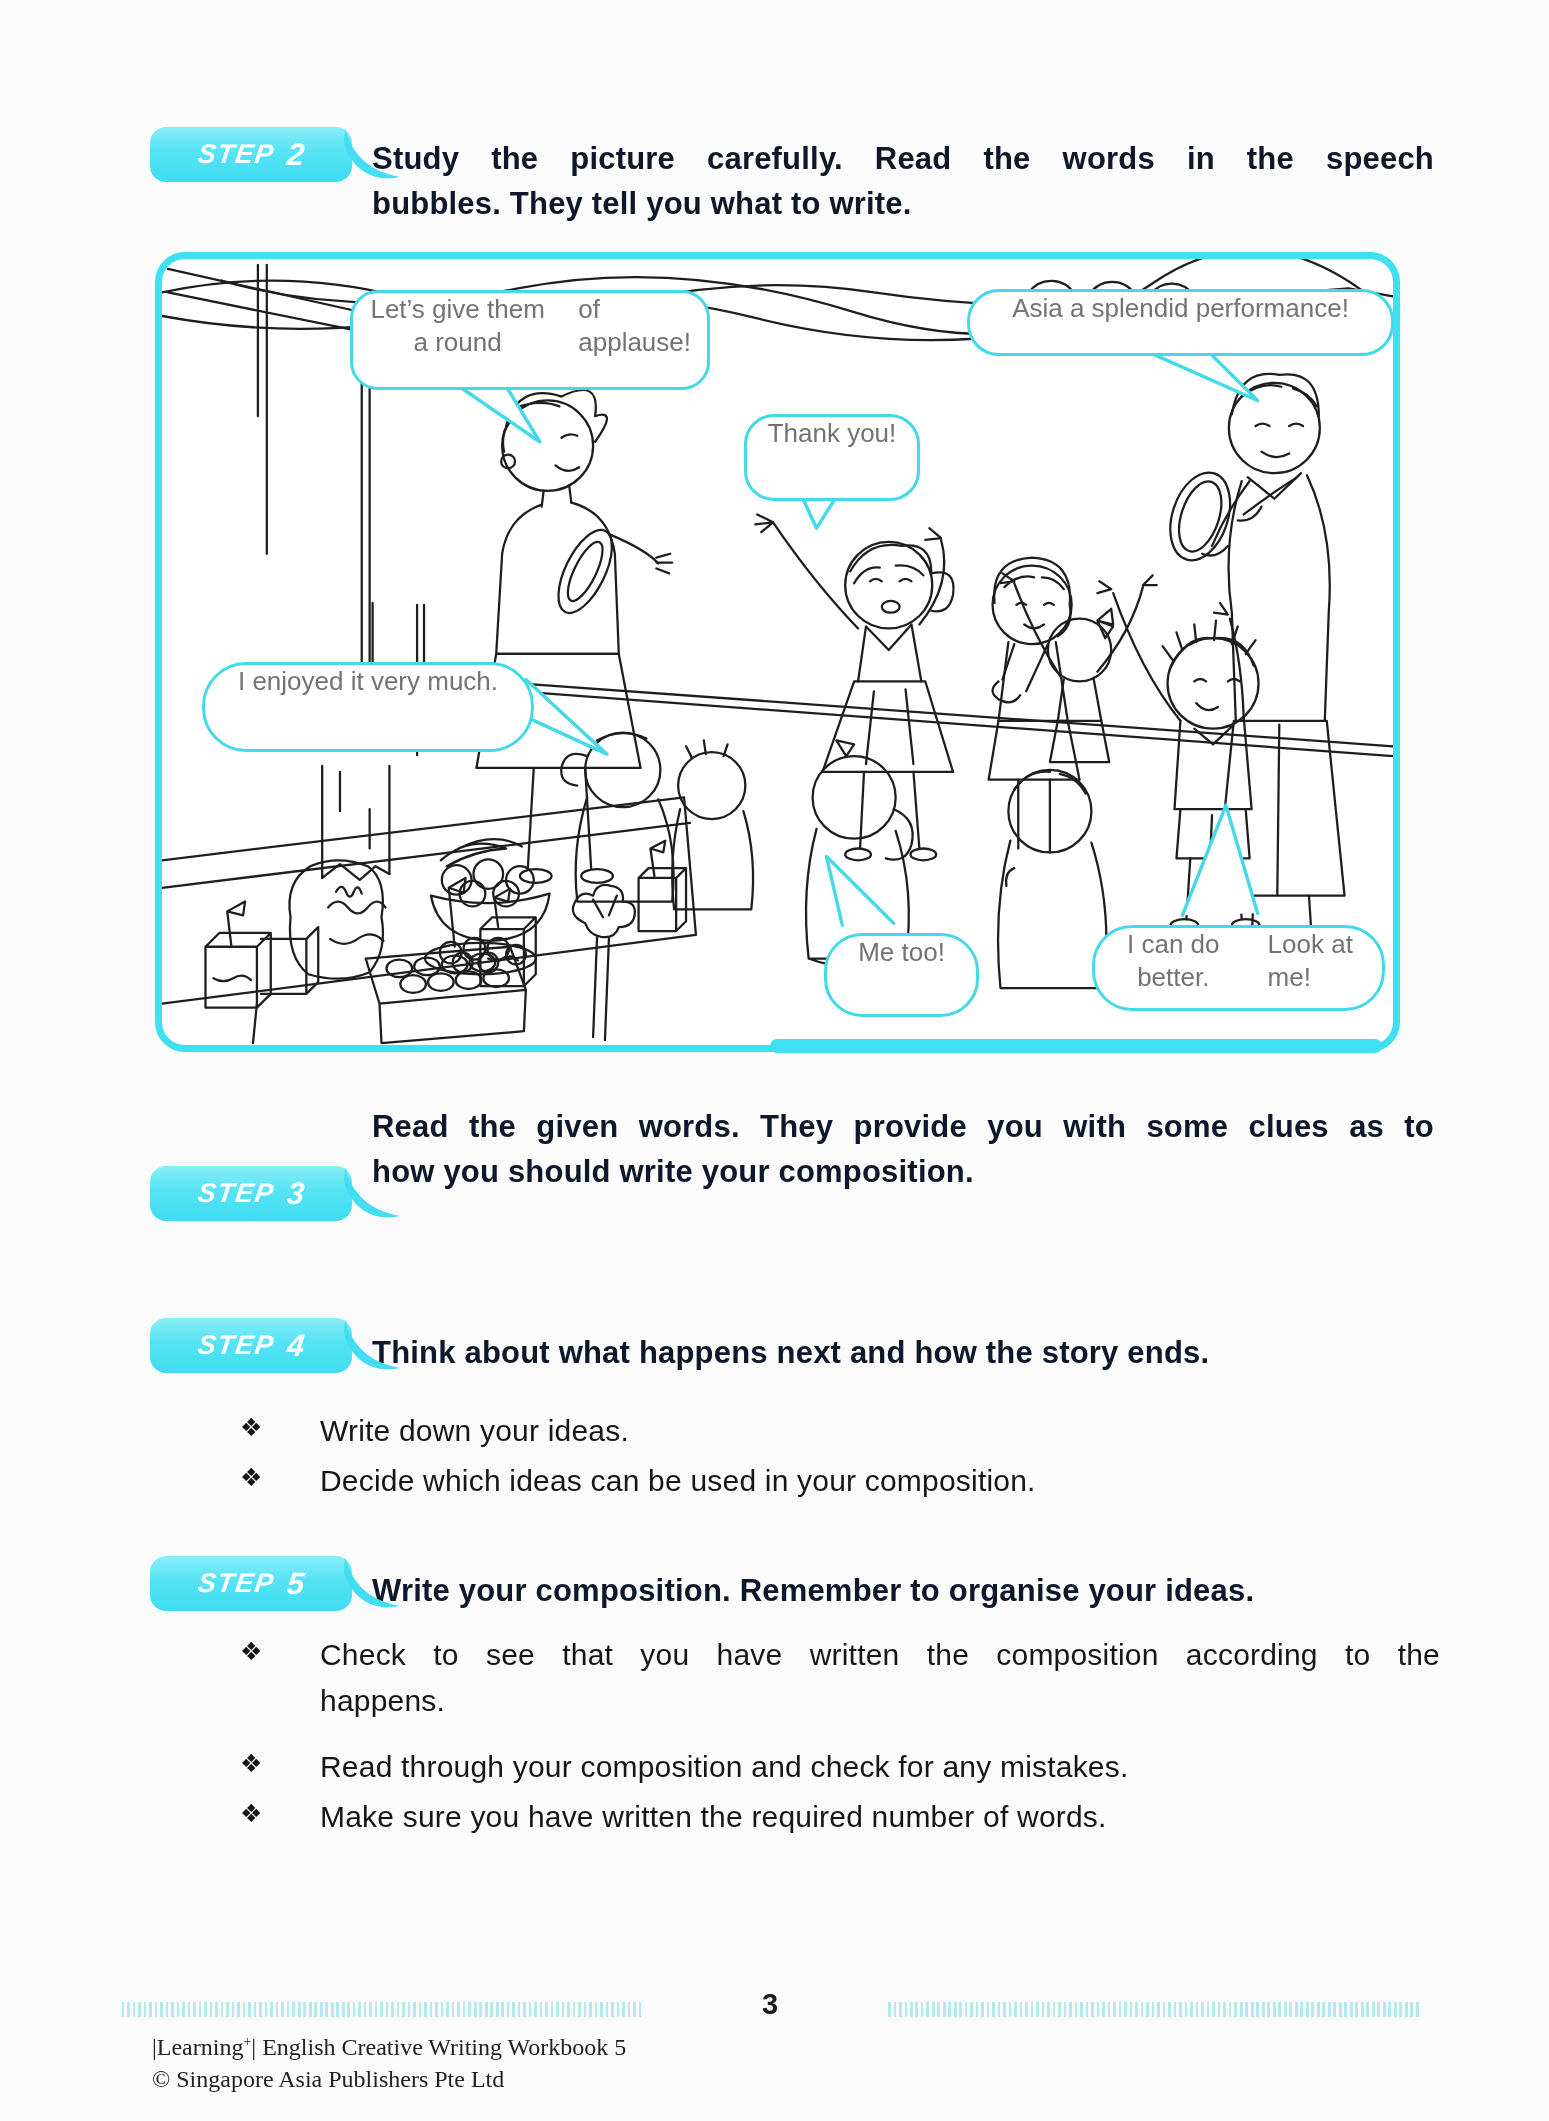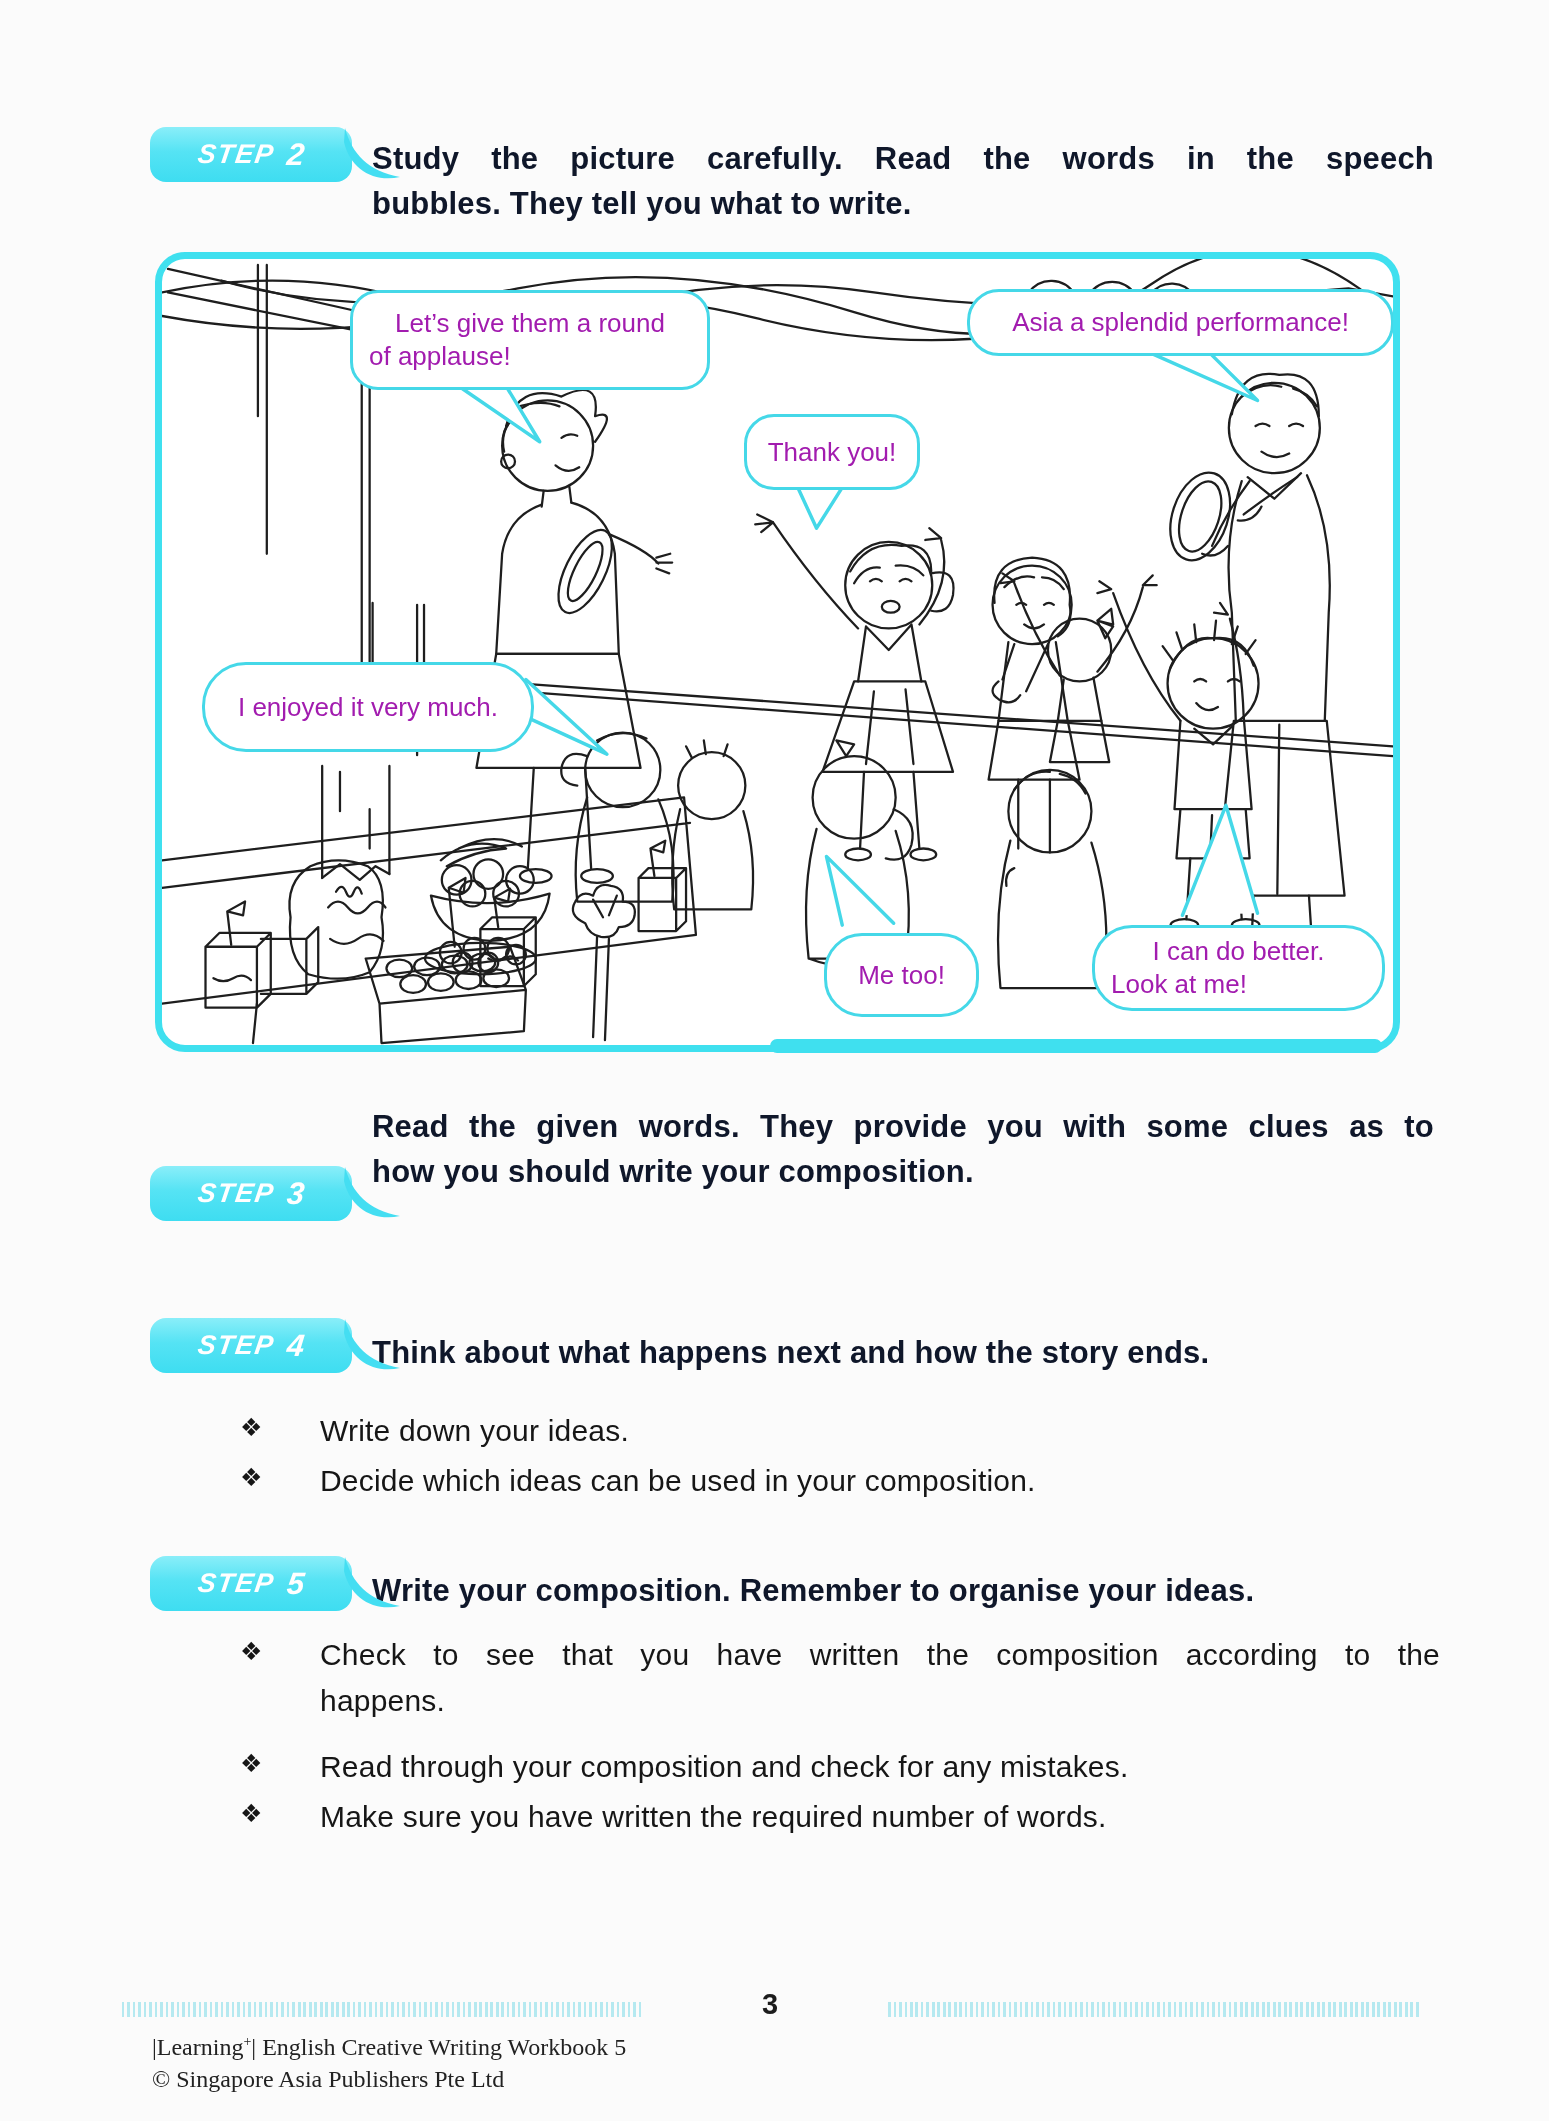--- a/index.html
+++ b/index.html
@@ -21,22 +21,22 @@
   .jfull{text-align:justify;text-align-last:justify;}
 
   
   .picture{position:absolute;left:155px;top:252px;width:1245px;height:800px;box-sizing:border-box;
            border:7px solid #3fe0ef;border-radius:30px;background:#fff;overflow:hidden;}
   .picture svg.art{position:absolute;inset:0;width:100%;height:100%;}
   .bottom-accent{position:absolute;left:770px;top:1039px;width:612px;height:14px;
            background:#3fe0ef;border-radius:8px;z-index:1;}
 
   .bubble{position:absolute;background:#fff;border:3.5px solid #45d8e8;box-sizing:border-box;
-          color:#a21caf;font-size:26px;line-height:33px;z-index:3;
-          display:flex;flex-direction:column;justify-content:center;}
+          color:#737373;font-size:26px;line-height:33px;z-index:3;
+          display:flex;flex-direction:row;justify-content:center;}
   .bl{padding:0 16px;}
   .bl.c{text-align:center;}
 
   
   .bullet-row{position:absolute;left:240px;display:flex;align-items:flex-start;}
   .bullet-glyph{font-size:25px;width:80px;flex:none;padding-top:5px;font-family:"DejaVu Sans",sans-serif;}
   .bullet-text{font-size:30px;line-height:46px;width:1120px;letter-spacing:.2px;}
 
   
   .stripe{position:absolute;top:2002px;height:15px;
@@ -248,21 +248,21 @@
       </g>
     </svg>
 
     <div class="bubble" style="left:188px;top:31px;width:360px;height:100px;border-radius:28px;">
       <div class="bl c">Let’s give them a round</div>
       <div class="bl">of applause!</div>
     </div>
     <div class="bubble" style="left:805px;top:30px;width:427px;height:67px;border-radius:32px;">
       <div class="bl c">Asia a splendid performance!</div>
     </div>
-    <div class="bubble" style="left:582px;top:155px;width:176px;height:76px;border-radius:30px;justify-content:center;">
+    <div class="bubble" style="left:582px;top:155px;width:176px;height:87px;border-radius:30px;justify-content:center;">
       <div class="bl c">Thank you!</div>
     </div>
     <div class="bubble" style="left:40px;top:403px;width:332px;height:90px;border-radius:44px;">
       <div class="bl c">I enjoyed it very much.</div>
     </div>
     <div class="bubble" style="left:662px;top:674px;width:155px;height:84px;border-radius:38px;">
       <div class="bl c">Me too!</div>
     </div>
     <div class="bubble" style="left:930px;top:666px;width:293px;height:86px;border-radius:40px;">
       <div class="bl c">I can do better.</div>

